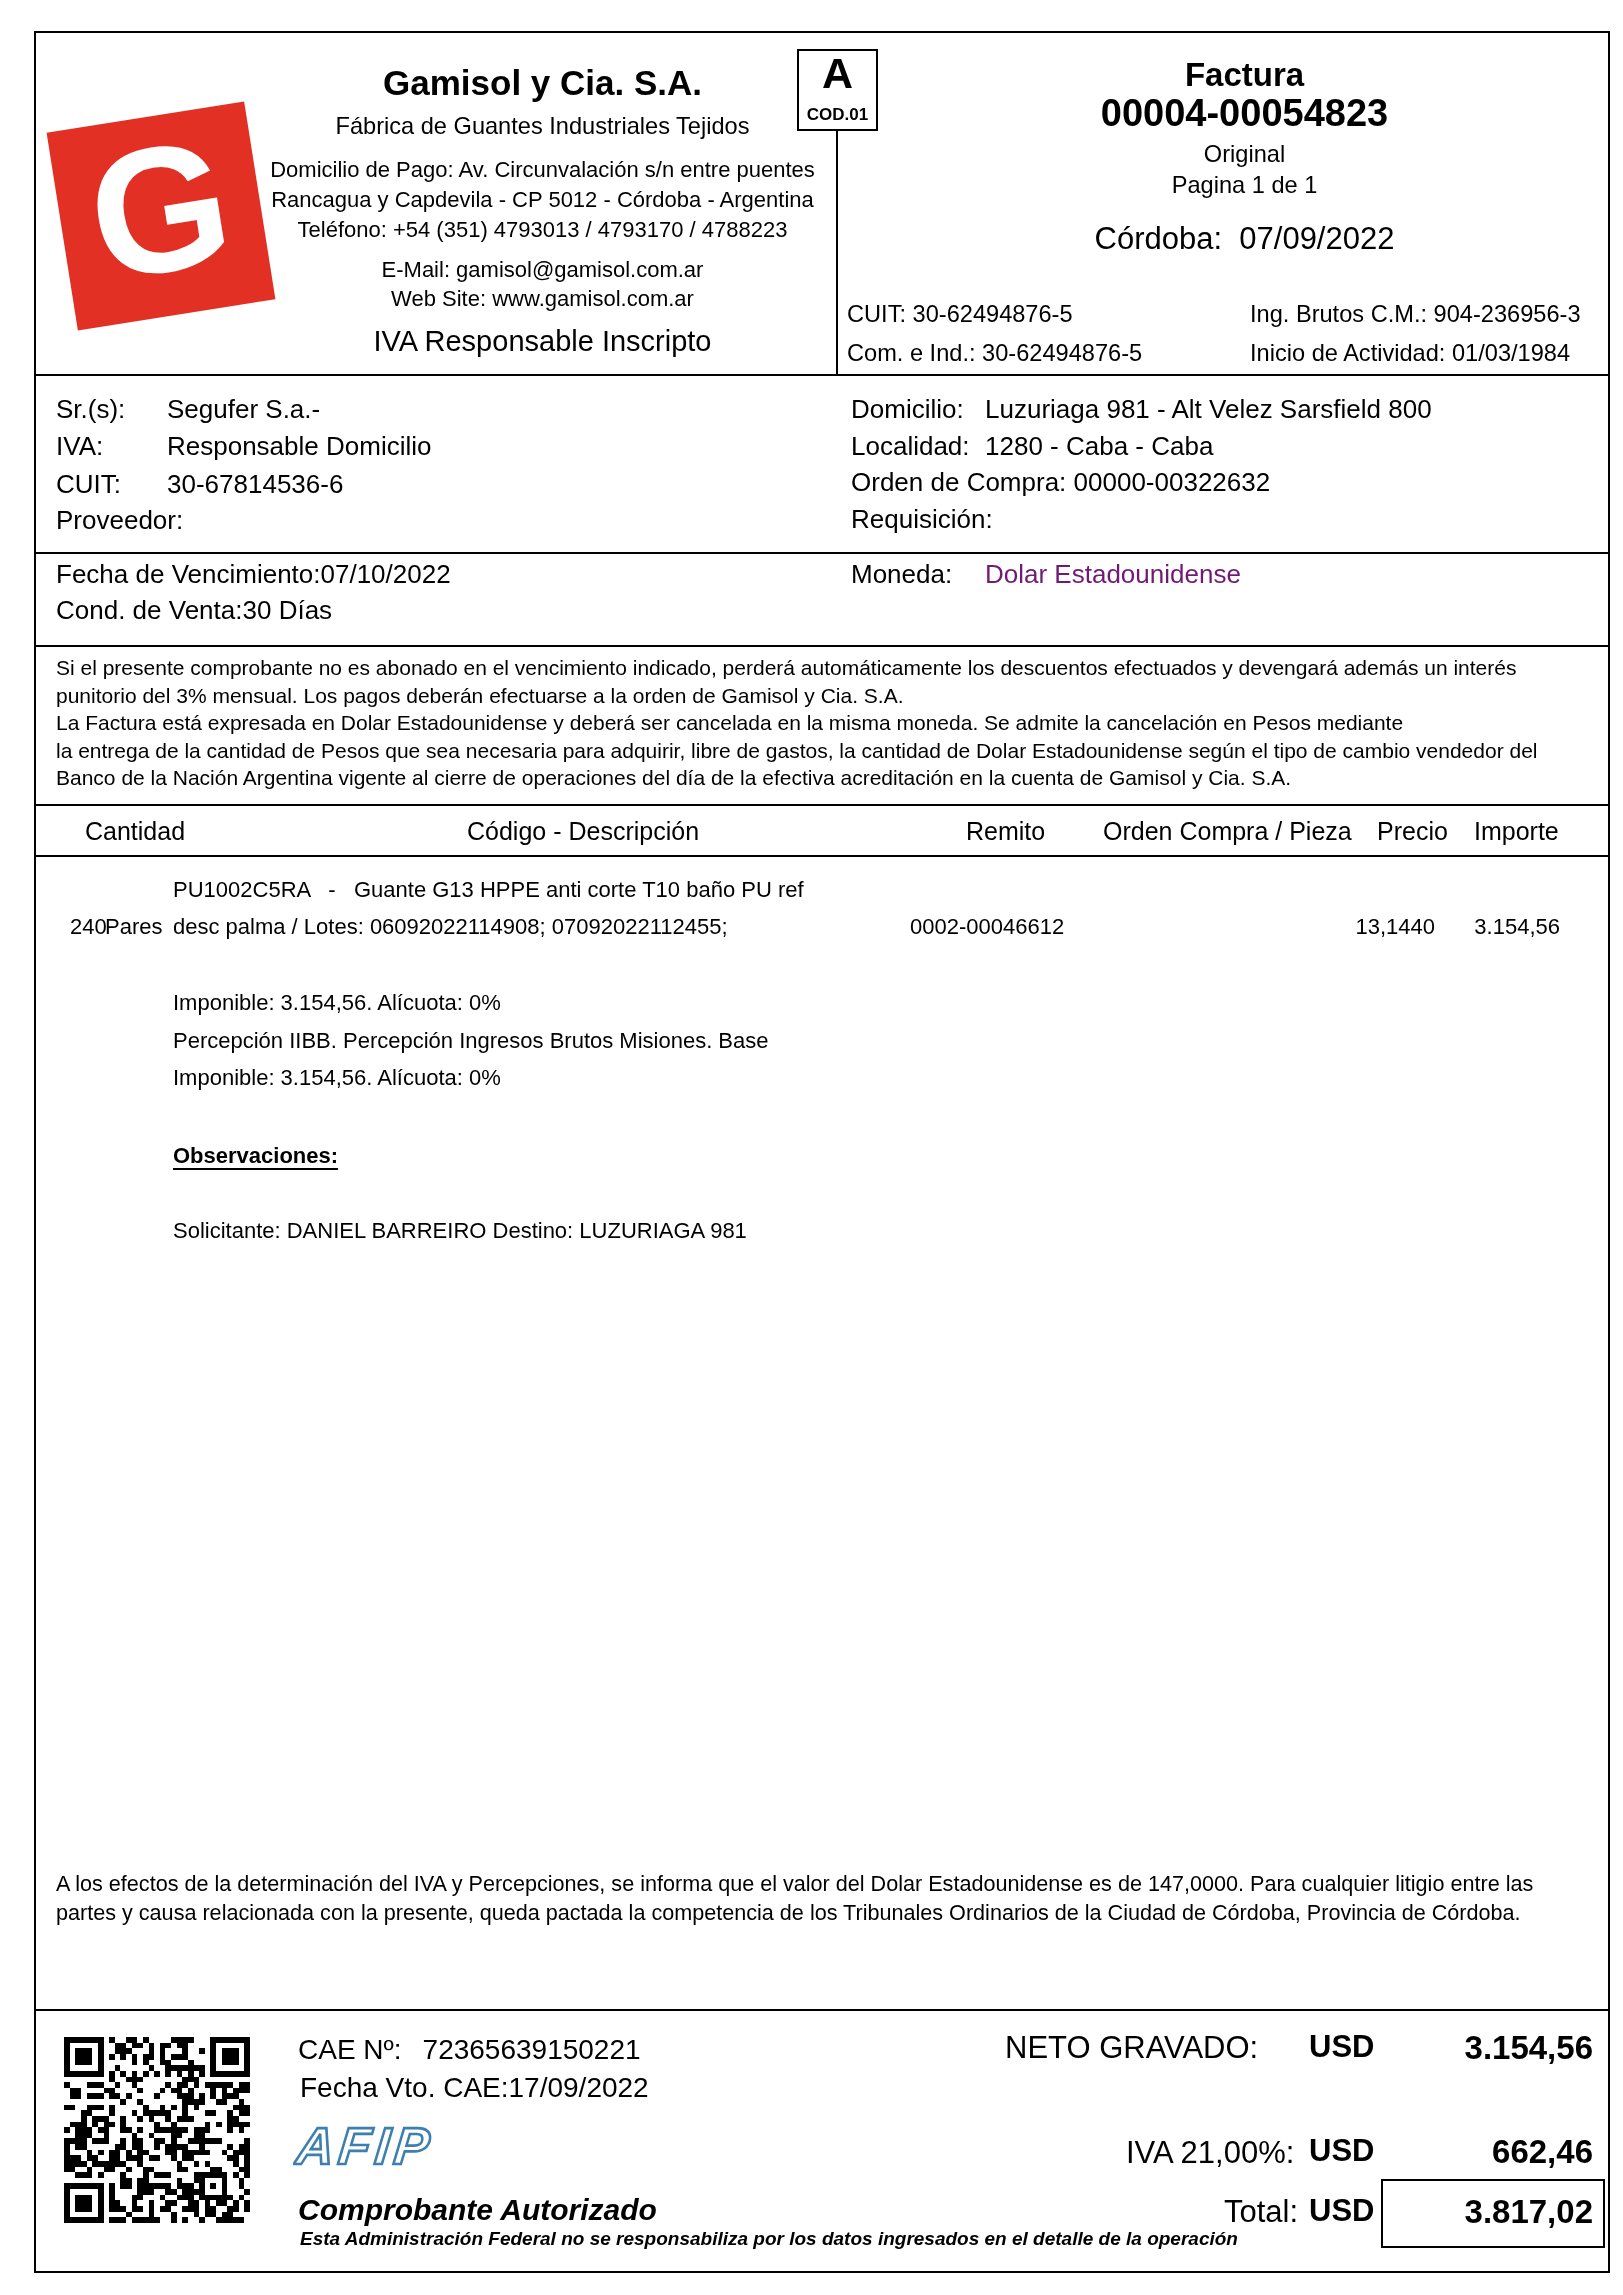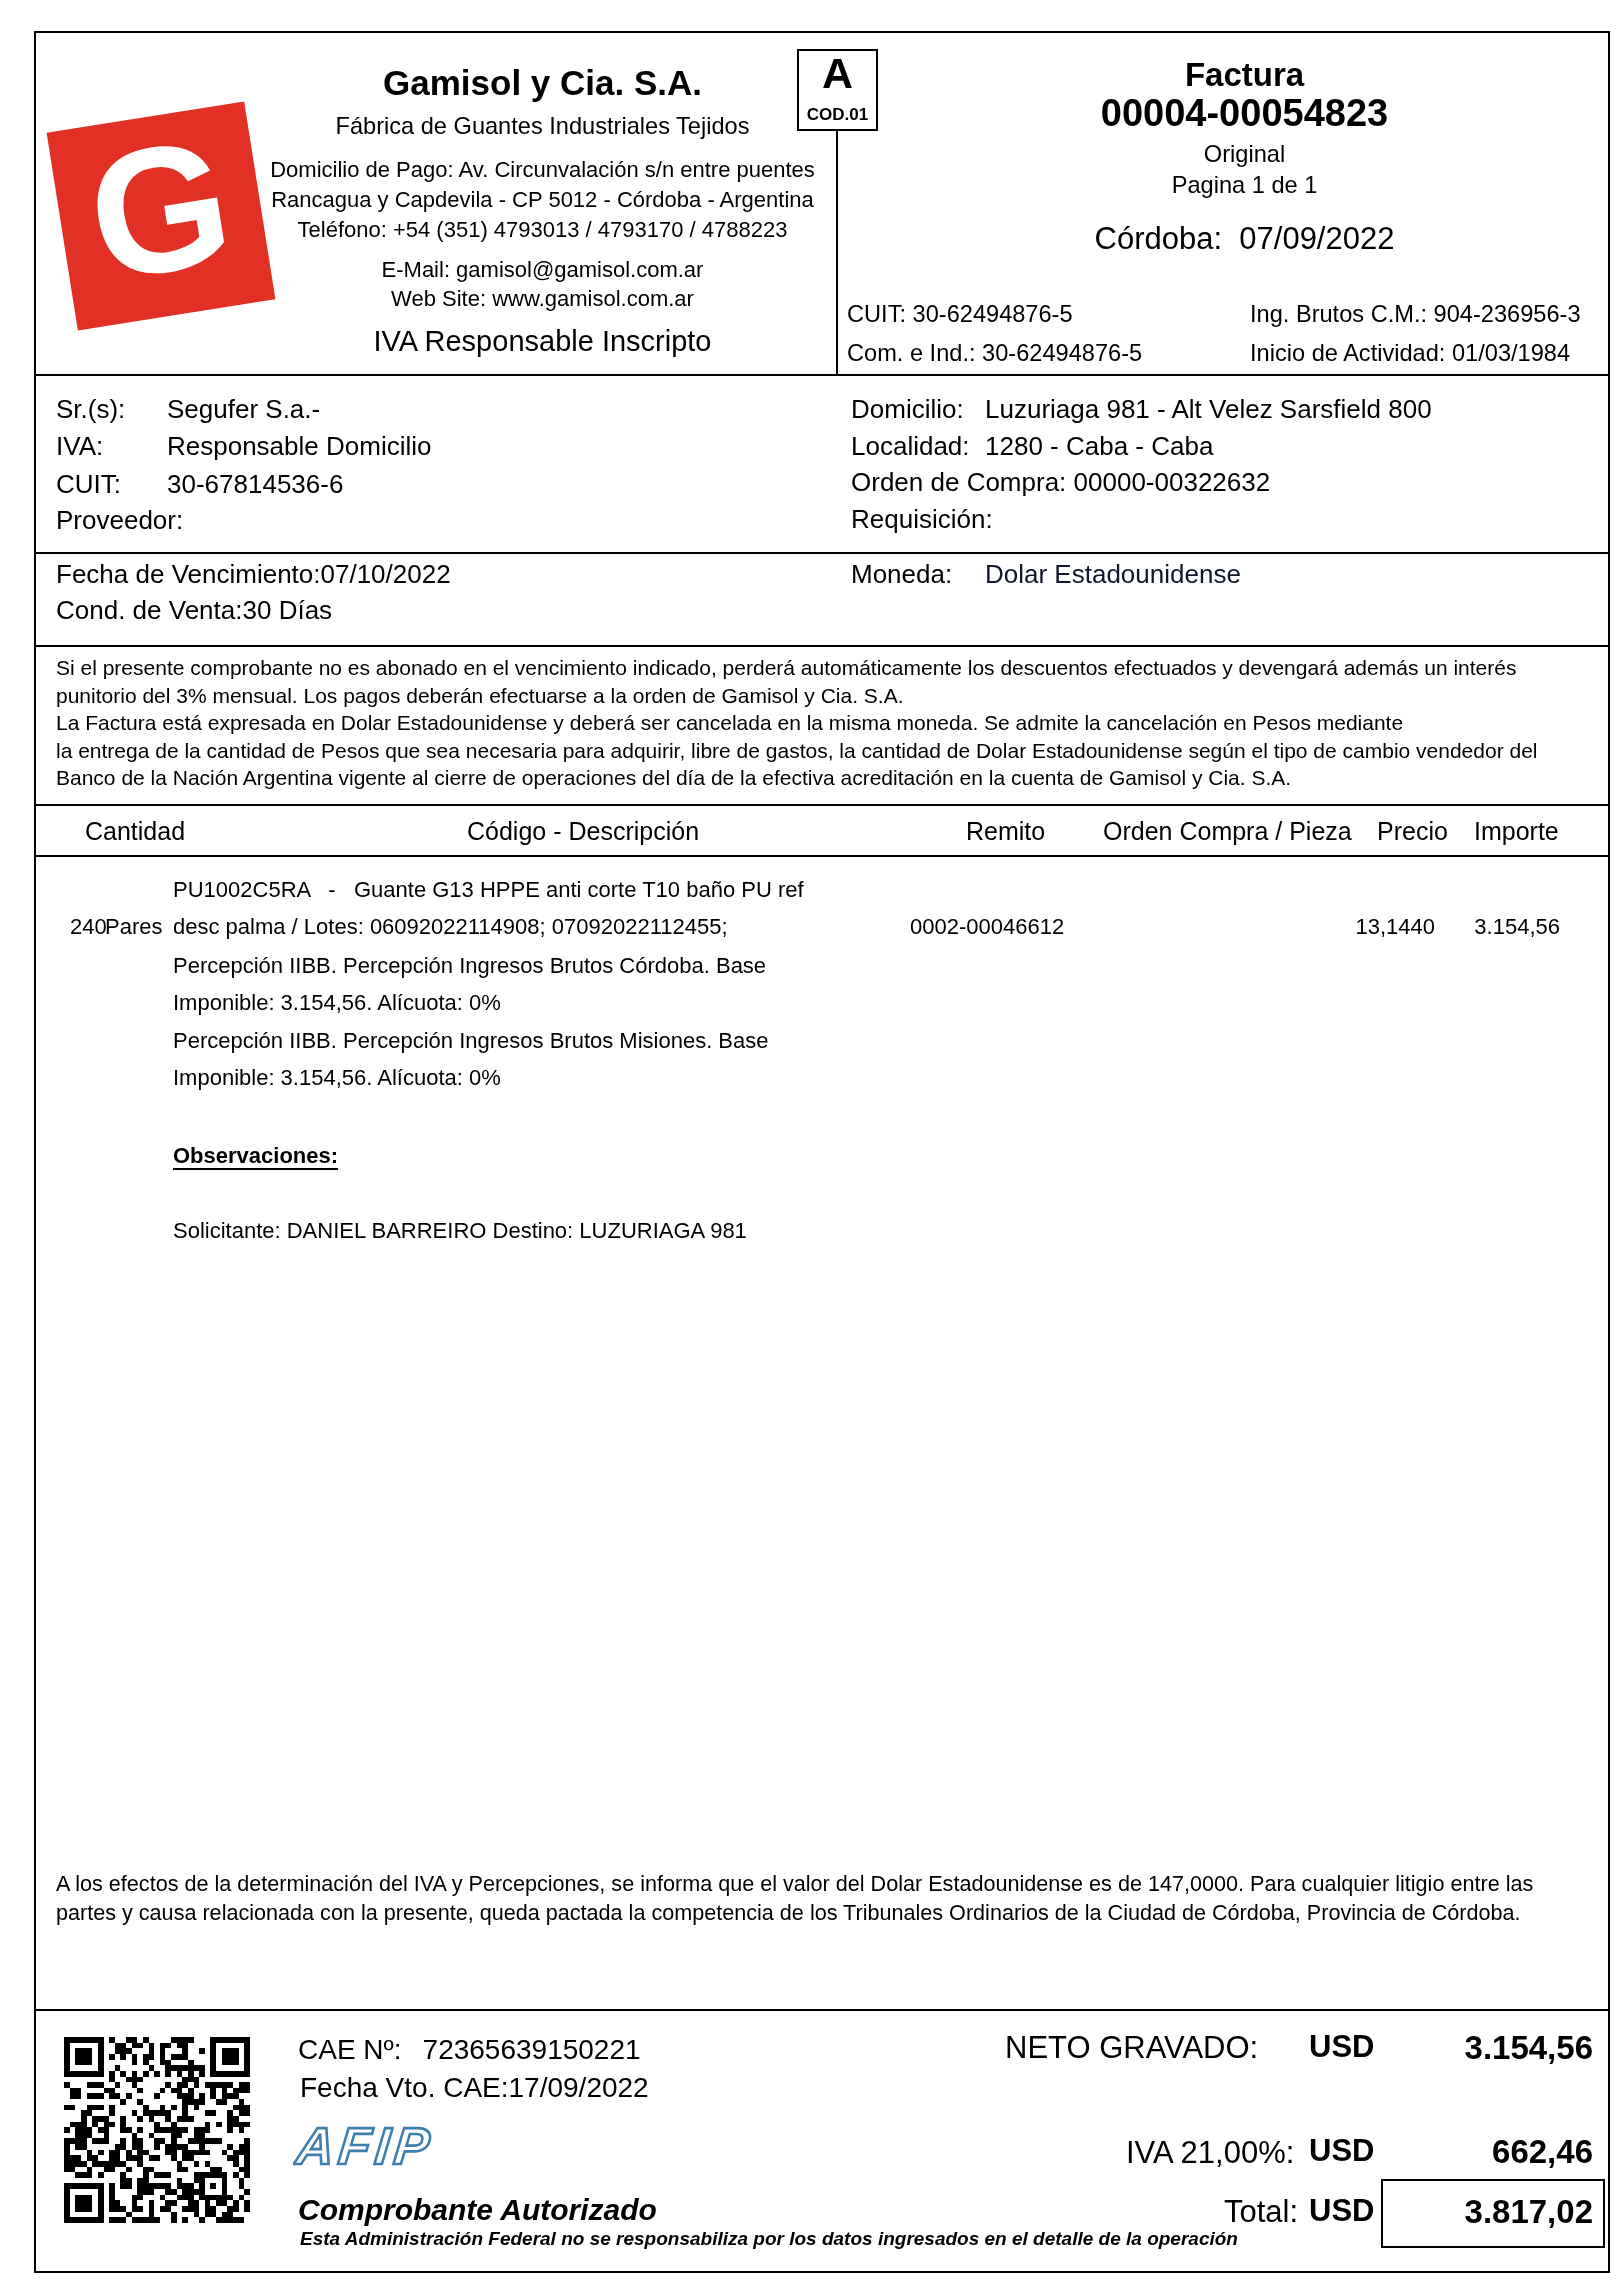--- a/index.html
+++ b/index.html
@@ -15,21 +15,21 @@
   .it{font-style:italic;}
   .pre{white-space:pre;}
   .logo{left:61px;top:116px;width:200px;height:200px;background:#e23025;
         transform:rotate(-9deg);display:flex;align-items:center;justify-content:center;}
   .logo span{color:#fff;font-weight:bold;font-size:178px;line-height:178px;margin-top:-11.8px;}
   .codbox{left:797px;top:49px;width:81px;height:82px;border:2px solid #000;
           display:flex;flex-direction:column;align-items:center;justify-content:space-between;
           box-sizing:border-box;padding:1.3px 0 3.9px 0;}
   .codbox .big{font-size:43px;font-weight:bold;line-height:43px;}
   .codbox .small{font-size:17px;font-weight:bold;}
-  .red{color:#0f172a;text-align:center;}
+  .red{color:#701a75;text-align:center;}
   .lab170{display:inline-block;width:111px;}
   .lab205{display:inline-block;width:134px;}
   .f40{font-size:26px;}
   .f36{font-size:23.6px;}
   .f34{font-size:22px;}
   .f33{font-size:21.6px;}
   .f32{font-size:21px;line-height:27.5px;}
   .f43{font-size:28px;}
   .underl{text-decoration:underline;text-underline-offset:4.6px;font-weight:bold;}
   .ritem{text-align:right;}
@@ -106,21 +106,20 @@
   <div class="abs" style="left:467px;top:817px;font-size:25px">Código - Descripción</div>
   <div class="abs" style="left:966px;top:817px;font-size:25px">Remito</div>
   <div class="abs" style="left:1103px;top:817px;font-size:25px">Orden Compra / Pieza</div>
   <div class="abs" style="left:1377px;top:817px;font-size:25px">Precio</div>
   <div class="abs" style="left:1474px;top:817px;font-size:25px">Importe</div>
 
   <div class="abs f34" style="left:70px;top:914px">240</div>
   <div class="abs f34" style="left:105px;top:914px">Pares</div>
   <div class="abs f34 pre" style="left:173px;top:877px">PU1002C5RA   -   Guante G13 HPPE anti corte T10 baño PU ref</div>
   <div class="abs f34" style="left:173px;top:914px">desc palma / Lotes: 06092022114908; 07092022112455;</div>
-  <div class="abs f34" style="left:173px;top:953px">Percepción IIBB. Percepción Ingresos Brutos Córdoba. Base</div>
   <div class="abs f34" style="left:173px;top:990px">Imponible: 3.154,56. Alícuota: 0%</div>
   <div class="abs f34" style="left:173px;top:1028px">Percepción IIBB. Percepción Ingresos Brutos Misiones. Base</div>
   <div class="abs f34" style="left:173px;top:1065px">Imponible: 3.154,56. Alícuota: 0%</div>
   <div class="abs f34" style="left:910px;top:914px">0002-00046612</div>
   <div class="abs f34 ritem" style="right:188px;top:914px">13,1440</div>
   <div class="abs f34 ritem" style="right:63px;top:914px">3.154,56</div>
 
   <div class="abs f34 underl" style="left:173px;top:1143px">Observaciones:</div>
   <div class="abs f34" style="left:173px;top:1218px">Solicitante: DANIEL BARREIRO Destino: LUZURIAGA 981</div>
 

